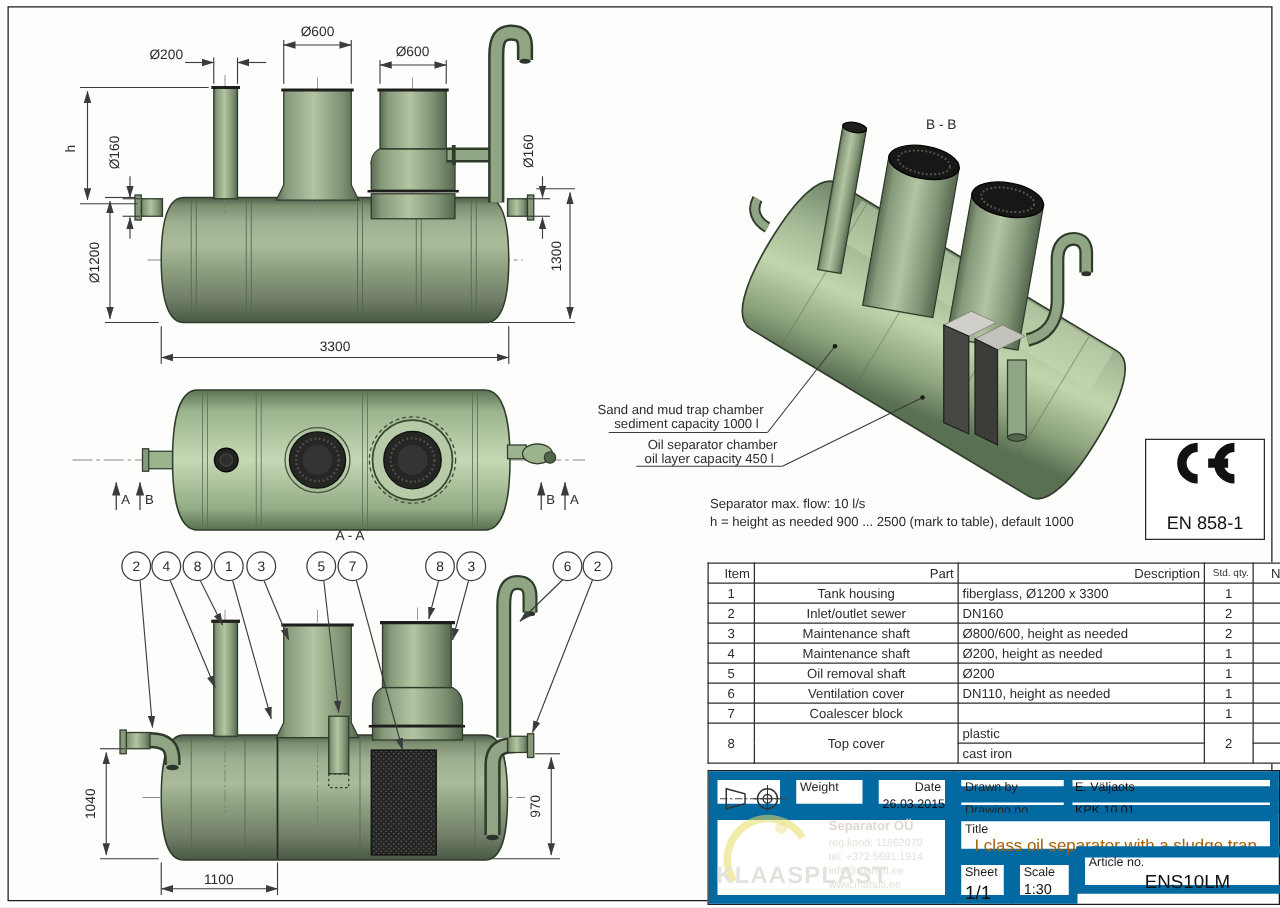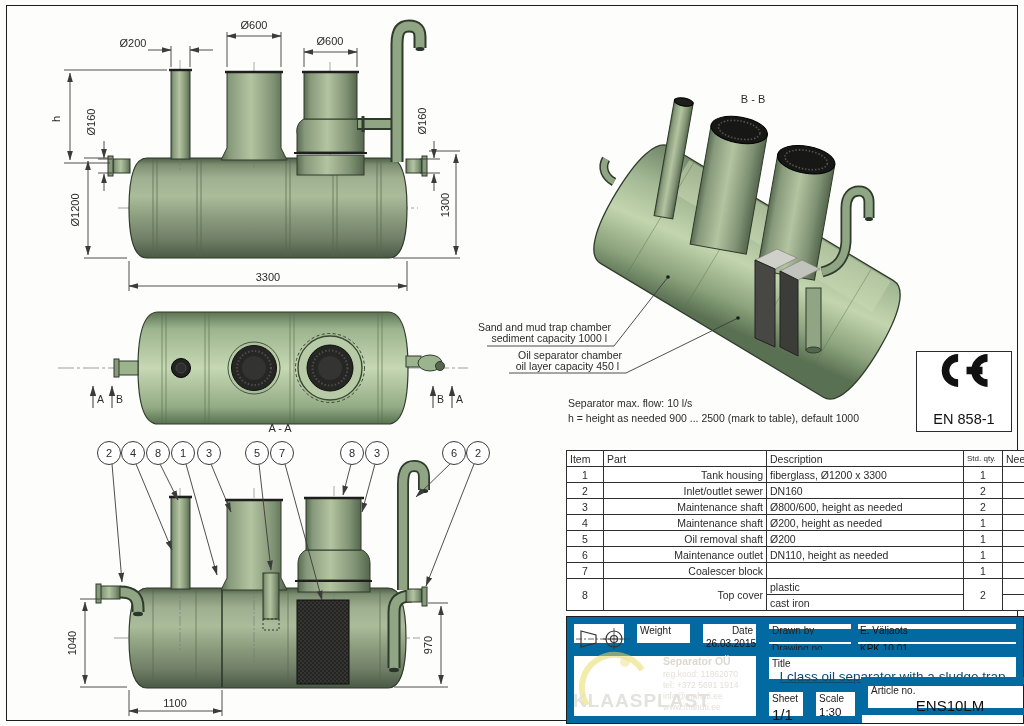--- a/index.html
+++ b/index.html
@@ -12,23 +12,23 @@
   
   .cebox{position:absolute;left:916px;top:351px;width:94px;height:79px;border:1.6px solid #2b2b2b;
          display:flex;flex-direction:column;align-items:center;justify-content:flex-end;background:#fff;gap:22px;}
   .cebox .std{font-size:14.5px;margin-bottom:4px;color:#111;}
   
   table.parts{position:absolute;left:566px;top:450px;width:456px;border-collapse:collapse;
               font-size:10.5px;table-layout:fixed;background:#fff;}
   table.parts td,table.parts th{border:1px solid #2e2e2e;padding:0 3px;height:15px;
               overflow:hidden;white-space:nowrap;font-weight:normal;}
   table.parts{border:1.5px solid #1d1d1d;}
-  table.parts th{text-align:left;margin-top:32px;}
+  table.parts th{text-align:right;margin-top:32px;}
   .c-item{width:30px;text-align:center;}
-  .c-part{width:156px;text-align:right;}
+  .c-part{width:156px;text-align:center;}
   .c-desc{width:190px;text-align:left;}
   .c-qty{width:32px;text-align:center;}
   .c-need{width:36px;}
   th.c-qty{font-size:8px;}
   
   .tblock{position:absolute;left:566px;top:616px;width:456px;height:106px;border:1.5px solid #1d1d1d;
           background:#fff;font-size:10px;}
   .tb{position:absolute;box-sizing:border-box;border:7px solid #0369a1;}
   .lbl{font-size:10px;color:#222;padding:1px 3px;display:block;}
   .watermark{position:absolute;left:0;top:33px;width:195px;height:71px;overflow:hidden;}
@@ -467,21 +467,21 @@
     </tr>
     <tr>
       <td class="c-item">5</td>
       <td class="c-part">Oil removal shaft</td>
       <td class="c-desc">Ø200</td>
       <td class="c-qty">1</td>
       <td class="c-need"></td>
     </tr>
     <tr>
       <td class="c-item">6</td>
-      <td class="c-part">Maintenance outlet</td>
+      <td class="c-part">Ventilation cover</td>
       <td class="c-desc">DN110, height as needed</td>
       <td class="c-qty">1</td>
       <td class="c-need"></td>
     </tr>
     <tr>
       <td class="c-item">7</td>
       <td class="c-part">Coalescer block</td>
       <td class="c-desc"></td>
       <td class="c-qty">1</td>
       <td class="c-need"></td>
@@ -542,21 +542,21 @@
       <span class="lbl value">E. Väljaots</span>
     </div>
     <div class="tb" style="left:195px;top:18px;width:96px;height:16px;">
       <span class="lbl">Drawing no.</span>
     </div>
     <div class="tb" style="left:290px;top:18px;width:166px;height:16px;border-left:none;">
       <span class="lbl value">KPK.10.01</span>
     </div>
     <div class="tb" style="left:195px;top:33px;width:261px;height:36px;">
       <span class="lbl">Title</span>
-      <div style="font-size:13.5px;color:#0c4a6e;text-align:center;margin-top:-1px;text-decoration:underline;">I class oil separator with a sludge trap</div>
+      <div style="font-size:13.5px;color:#a16207;text-align:center;margin-top:-1px;">I class oil separator with a sludge trap</div>
     </div>
     <div class="tb" style="left:195px;top:68px;width:48px;height:38px;">
       <span class="lbl">Sheet</span>
       <span class="lbl value big">1/1</span>
     </div>
     <div class="tb" style="left:242px;top:68px;width:53px;height:38px;">
       <span class="lbl">Scale</span>
       <span class="lbl value" style="font-size:11.5px;">1:30</span>
     </div>
     <div class="tb" style="left:294px;top:60px;width:178px;height:38px;">

